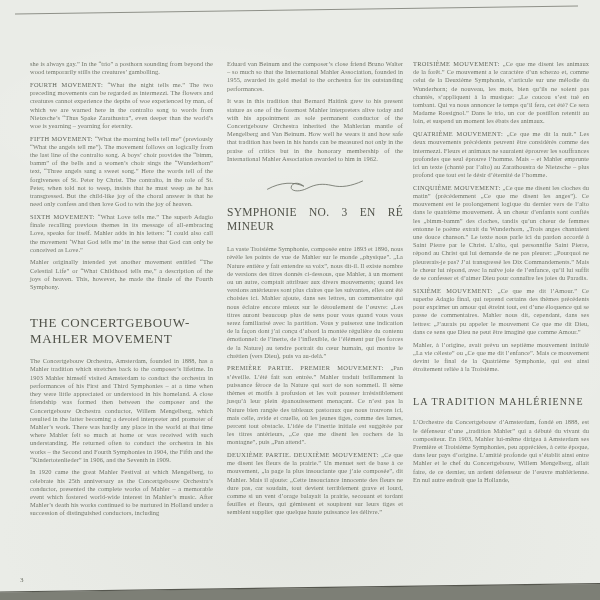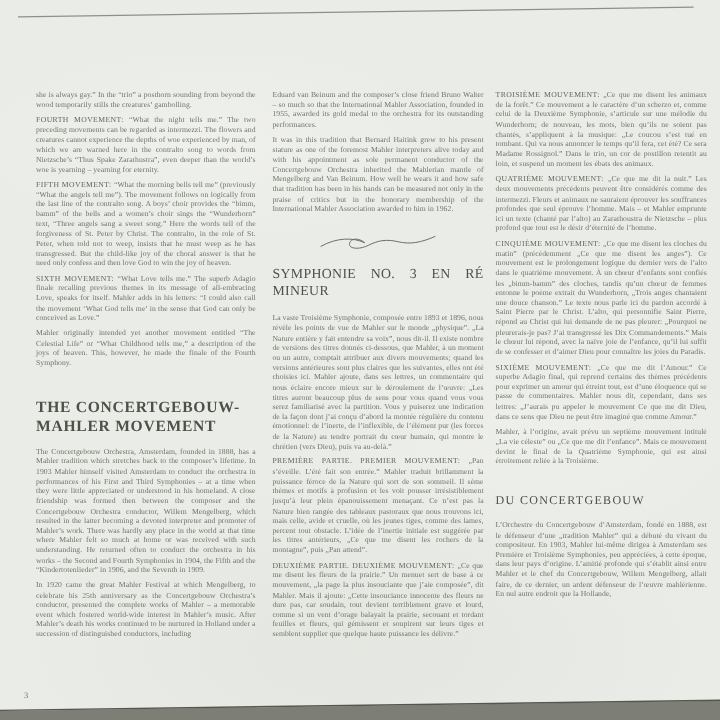--- a/index.html
+++ b/index.html
@@ -13,35 +13,35 @@
     background:
       radial-gradient(ellipse 300px 120px at 30% 20%, rgba(255,255,255,0.25), rgba(255,255,255,0) 70%),
       radial-gradient(ellipse 260px 140px at 75% 60%, rgba(255,255,255,0.18), rgba(255,255,255,0) 70%),
       radial-gradient(ellipse 400px 200px at 50% 90%, rgba(210,212,205,0.25), rgba(255,255,255,0) 75%),
       #eaece7;
   }
   .edge { position: absolute; left: 0; }
   .edge-top { top: 0; }
   .edge-bottom { top: 580px; }
   .col {
-    position: absolute; top: 76px;
+    position: absolute; top: 60px;
     color: #717569;
     font-size: 6.4px; line-height: 8.2px;
     text-align: justify;
     letter-spacing: 0.05px;
   }
   .col-left  { left: 30px;  width: 183px; }
   .col-mid   { left: 227px; width: 176px; }
   .col-right { left: 413px; width: 176px; }
   .col p { margin: 0 0 4.5px 0; }
   .lead { color: #62665b; letter-spacing: 0.35px; }
   .big-heading {
     margin: 24px 0 10px 0;
     color: #4f5148;
-    font-weight: bold;
+    font-weight: normal;
     font-size: 13px; line-height: 16px; letter-spacing: 0.6px;
   }
   .mid-heading {
     margin: 6px 0 12px 0;
     color: #4f5148;
     font-weight: normal;
     font-size: 11.5px; line-height: 14px; letter-spacing: 0.3px;
   }
   .right-heading {
     margin: 22px 0 10px 0;
@@ -93,21 +93,21 @@
     <p><span class="lead">DEUXIÈME PARTIE. DEUXIÈME MOUVEMENT: </span><span>„Ce que me disent les fleurs de la prairie.” Un menuet sert de base à ce mouvement, „la page la plus insouciante que j’aie composée”, dit Mahler. Mais il ajoute: „Cette insouciance innocente des fleurs ne dure pas, car soudain, tout devient terriblement grave et lourd, comme si un vent d’orage balayait la prairie, secouant et tordant feuilles et fleurs, qui gémissent et soupirent sur leurs tiges et semblent supplier que quelque haute puissance les délivre.”</span></p>
   </div>
 
   <div class="col col-right">
     <p><span class="lead">TROISIÈME MOUVEMENT: </span><span>„Ce que me disent les animaux de la forêt.” Ce mouvement a le caractère d’un scherzo et, comme celui de la Deuxième Symphonie, s’articule sur une mélodie du Wunderhorn; de nouveau, les mots, bien qu’ils ne soient pas chantés, s’appliquent à la musique: „Le coucou s’est tué en tombant. Qui va nous annoncer le temps qu’il fera, cet été? Ce sera Madame Rossignol.” Dans le trio, un cor de postillon retentit au loin, et suspend un moment les ébats des animaux.</span></p>
     <p><span class="lead">QUATRIÈME MOUVEMENT: </span><span>„Ce que me dit la nuit.” Les deux mouvements précédents peuvent être considérés comme des intermezzi. Fleurs et animaux ne sauraient éprouver les souffrances profondes que seul éprouve l’homme. Mais – et Mahler emprunte ici un texte (chanté par l’alto) au Zarathoustra de Nietzsche – plus profond que tout est le désir d’éternité de l’homme.</span></p>
     <p><span class="lead">CINQUIÈME MOUVEMENT: </span><span>„Ce que me disent les cloches du matin” (précédemment „Ce que me disent les anges”). Ce mouvement est le prolongement logique du dernier vers de l’alto dans le quatrième mouvement. À un chœur d’enfants sont confiés les „bimm-bamm” des cloches, tandis qu’un chœur de femmes entonne le poème extrait du Wunderhorn, „Trois anges chantaient une douce chanson.” Le texte nous parle ici du pardon accordé à Saint Pierre par le Christ. L’alto, qui personnifie Saint Pierre, répond au Christ qui lui demande de ne pas pleurer: „Pourquoi ne pleurerais-je pas? J’ai transgressé les Dix Commandements.” Mais le chœur lui répond, avec la naïve joie de l’enfance, qu’il lui suffit de se confesser et d’aimer Dieu pour connaître les joies du Paradis.</span></p>
     <p><span class="lead">SIXIÈME MOUVEMENT: </span><span>„Ce que me dit l’Amour.” Ce superbe Adagio final, qui reprend certains des thèmes précédents pour exprimer un amour qui étreint tout, est d’une éloquence qui se passe de commentaires. Mahler nous dit, cependant, dans ses lettres: „J’aurais pu appeler le mouvement Ce que me dit Dieu, dans ce sens que Dieu ne peut être imaginé que comme Amour.”</span></p>
     <p>Mahler, à l’origine, avait prévu un septième mouvement intitulé „La vie céleste” ou „Ce que me dit l’enfance”. Mais ce mouvement devint le final de la Quatrième Symphonie, qui est ainsi étroitement reliée à la Troisième.</p>
     <h2 class="right-heading">
-        <span class="heading-line">DU CONCERTGEBOUW</span>
+        <span class="heading-line">LA TRADITION MAHLÉRIENNE</span>
       </h2>
     <p>L’Orchestre du Concertgebouw d’Amsterdam, fondé en 1888, est le défenseur d’une „tradition Mahler” qui a débuté du vivant du compositeur. En 1903, Mahler lui-même dirigea à Amsterdam ses Première et Troisième Symphonies, peu appréciées, à cette époque, dans leur pays d’origine. L’amitié profonde qui s’établit ainsi entre Mahler et le chef du Concertgebouw, Willem Mengelberg, allait faire, de ce dernier, un ardent défenseur de l’œuvre mahlérienne. En nul autre endroit que la Hollande,</p>
   </div>
 
   <div class="pagenum">3</div>
 
   <svg class="edge edge-bottom" width="600" height="20">
     <polygon points="0,12.5 600,4 600,20 0,20" fill="#7d7f76"></polygon>
     <line x1="0" y1="12" x2="600" y2="3.5" stroke="#55564e" stroke-width="1.2"></line>
   </svg>

